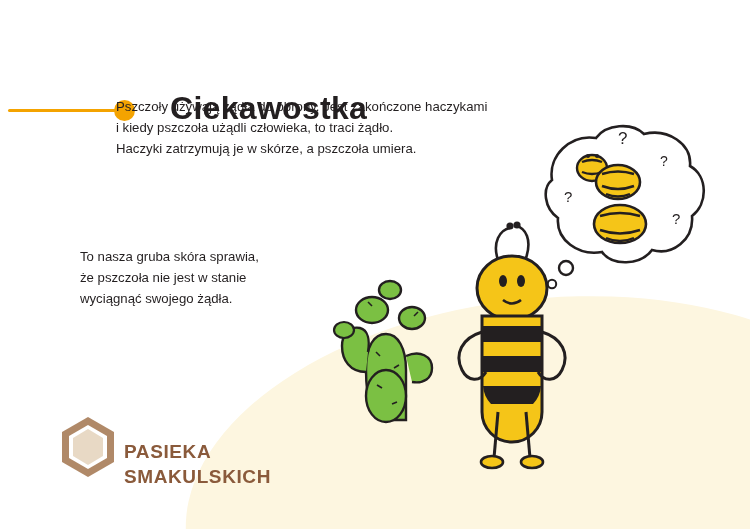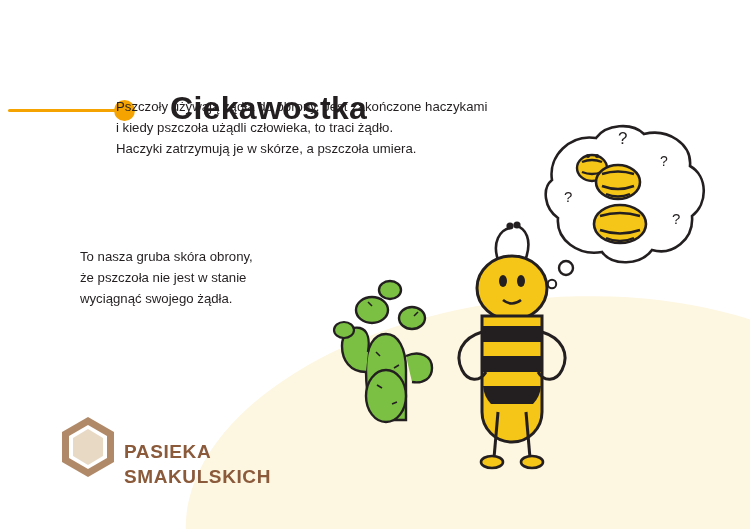--- a/index.html
+++ b/index.html
@@ -161,21 +161,21 @@
 
     <div class="title-row">
       <div class="title-line"></div>
       <div class="title-dot"></div>
       <div class="title">Ciekawostka</div>
     </div>
 
     <div class="para p1">Pszczoły używają żądła do obrony. Jest zakończone haczykami
 i kiedy pszczoła użądli człowieka, to traci żądło.
 Haczyki zatrzymują je w skórze, a pszczoła umiera.</div>
-    <div class="para p3">To nasza gruba skóra obrony,
+    <div class="para p3">To nasza gruba skóra sprawia,
 że pszczoła nie jest w stanie
 wyciągnąć swojego żądła.</div>
 
     <svg class="art" viewBox="0 0 420 360">
 
       <g>
         <path d="M232 60
                  C228 36, 250 14, 276 18
                  C286 4, 312 2, 324 14
                  C348 8, 372 24, 370 46

